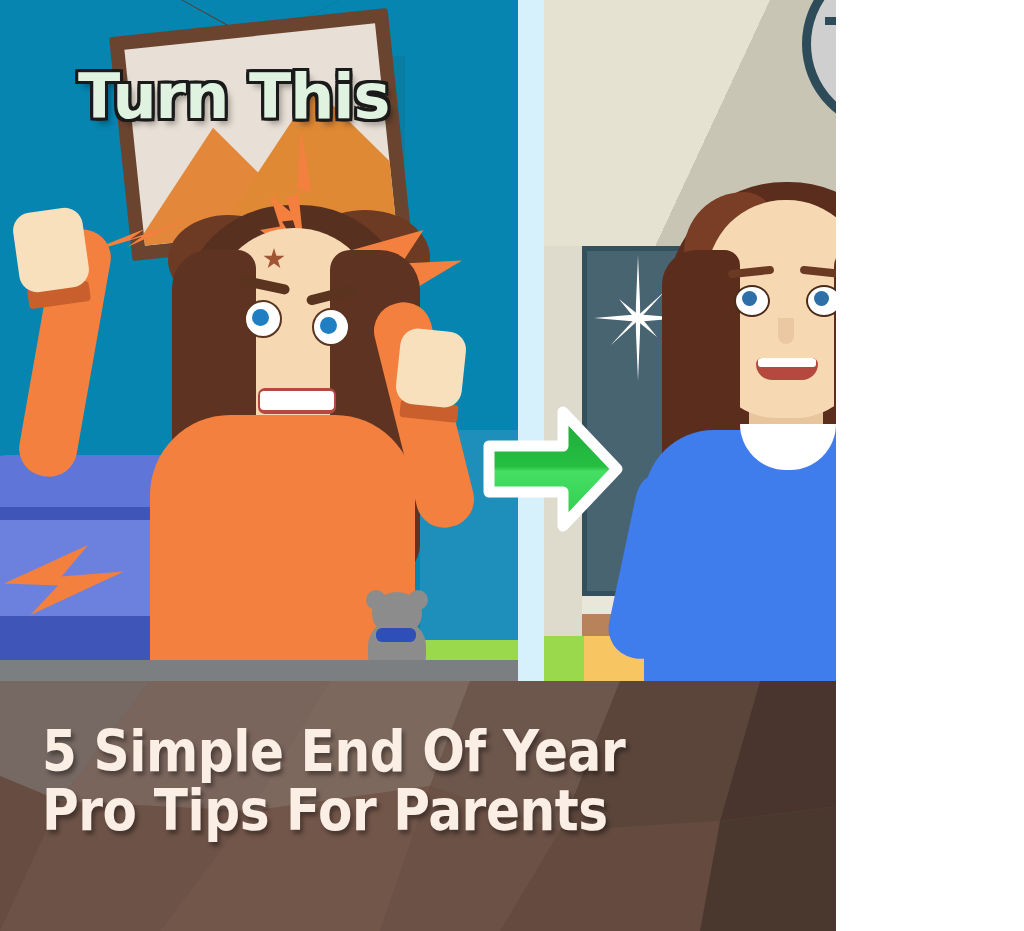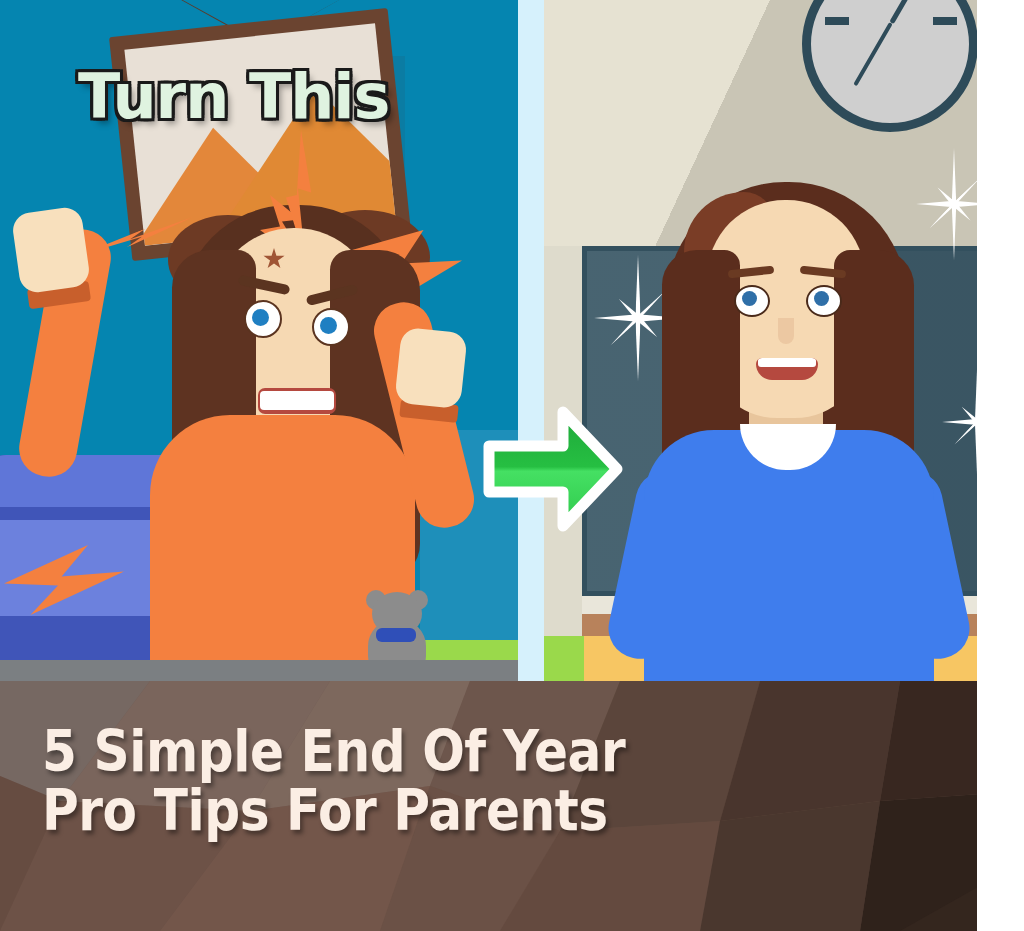--- a/index.html
+++ b/index.html
@@ -1,20 +1,20 @@
 <!DOCTYPE html>
 <html><head>
 <meta charset="utf-8">
 <style>
   html,body{margin:0;padding:0;background:#fff;}
   body{font-family:"Liberation Sans",sans-serif;}
 
   #stage{
     position:relative;
-    width:977px;height:931px;
+    width:836px;height:931px;
     overflow:hidden;
     background:#0585b0;
   }
 
   
   .panel{position:absolute;top:0;overflow:hidden;}
   #panel-left{left:0;width:518px;height:681px;background:#0585b0;}
   #panel-divider{position:absolute;left:518px;top:0;width:26px;height:681px;background:#d6f1fc;}
   #panel-right{left:544px;width:480px;height:681px;background:#dedbcc;}
 

